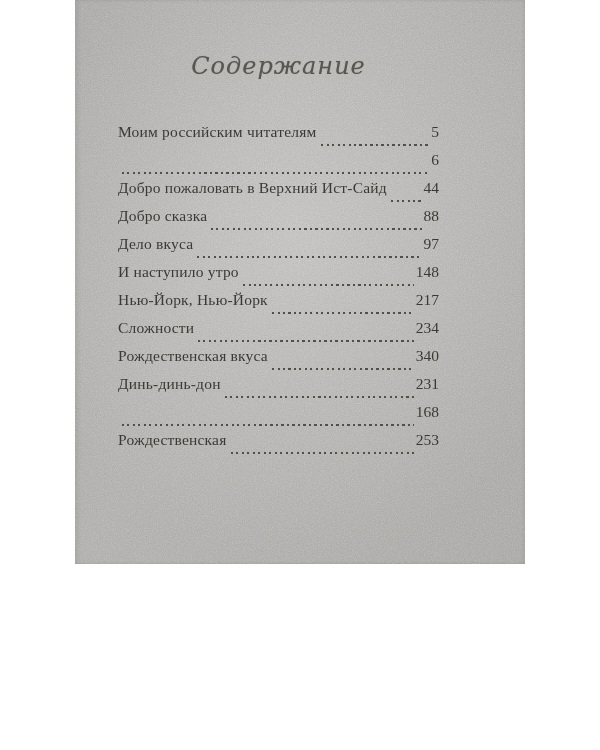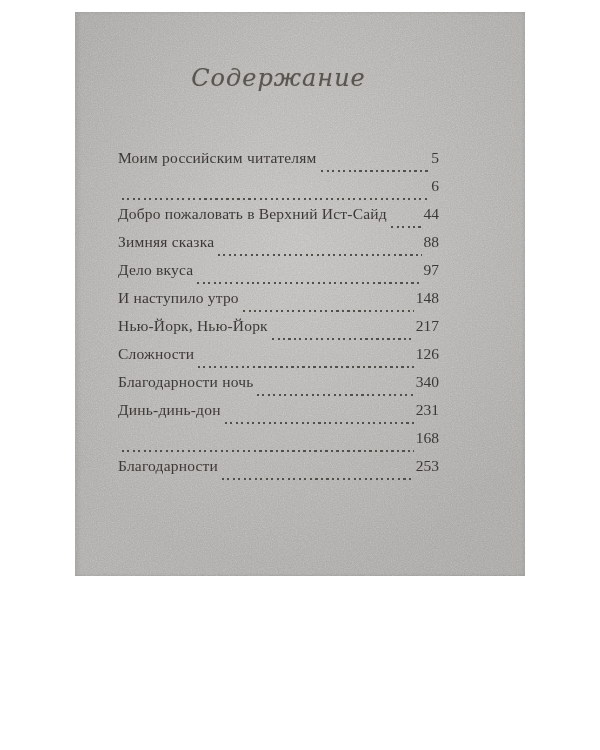--- a/index.html
+++ b/index.html
@@ -10,21 +10,21 @@
   .canvas {
     position: relative;
     width: 600px;
     height: 750px;
     background: #ffffff;
     overflow: hidden;
   }
   .paper {
     position: absolute;
     left: 75px;
-    top: 12px;
+    top: 0;
     width: 450px;
     height: 564px;
     background: linear-gradient(112deg, #d4d2d0 0%, #dad8d5 35%, #d7d5d2 70%, #d3d1ce 100%);
     box-shadow: inset 3px 0 4px rgba(0,0,0,0.07), inset -2px 0 3px rgba(0,0,0,0.05);
   }
   .vignette {
     position: absolute;
     inset: 0;
     background: radial-gradient(ellipse 70% 60% at 50% 42%, rgba(255,255,255,0.16), rgba(0,0,0,0.035) 95%);
     pointer-events: none;
@@ -47,21 +47,21 @@
     font-family: "DejaVu Serif", serif;
     font-style: italic;
     font-weight: 400;
     font-size: 24px;
     letter-spacing: 1px;
     color: #595550;
     text-align: center;
     text-shadow: 0 0 1px rgba(90,86,80,0.35);
   }
   .toc {
-    margin-top: 57px;
+    margin-top: 43px;
     font-family: "Liberation Serif", "DejaVu Serif", serif;
     font-size: 15.5px;
     color: #3c3835;
   }
   .row {
     display: flex;
     align-items: baseline;
     height: 28px;
   }
   .label {
@@ -109,21 +109,21 @@
         <div class="row">
           <span class="dots"></span>
           <span class="num">6</span>
         </div>
         <div class="row">
           <span class="label">Добро пожаловать в Верхний Ист-Сайд</span>
           <span class="dots"></span>
           <span class="num">44</span>
         </div>
         <div class="row">
-          <span class="label">Зимняя сказка</span>
+          <span class="label">Добро сказка</span>
           <span class="dots"></span>
           <span class="num">88</span>
         </div>
         <div class="row">
           <span class="label">Дело вкуса</span>
           <span class="dots"></span>
           <span class="num">97</span>
         </div>
         <div class="row">
           <span class="label">И наступило утро</span>
@@ -131,37 +131,37 @@
           <span class="num">148</span>
         </div>
         <div class="row">
           <span class="label">Нью-Йорк, Нью-Йорк</span>
           <span class="dots"></span>
           <span class="num">217</span>
         </div>
         <div class="row">
           <span class="label">Сложности</span>
           <span class="dots"></span>
-          <span class="num">126</span>
+          <span class="num">234</span>
         </div>
         <div class="row">
-          <span class="label">Благодарности ночь</span>
+          <span class="label">Рождественская вкуса</span>
           <span class="dots"></span>
           <span class="num">340</span>
         </div>
         <div class="row">
           <span class="label">Динь-динь-дон</span>
           <span class="dots"></span>
           <span class="num">231</span>
         </div>
         <div class="row">
           <span class="dots"></span>
           <span class="num">168</span>
         </div>
         <div class="row">
-          <span class="label">Благодарности</span>
+          <span class="label">Рождественская</span>
           <span class="dots"></span>
           <span class="num">253</span>
         </div>
       </div>
     </div>
   </div>
 </div>
 
 </body></html>

